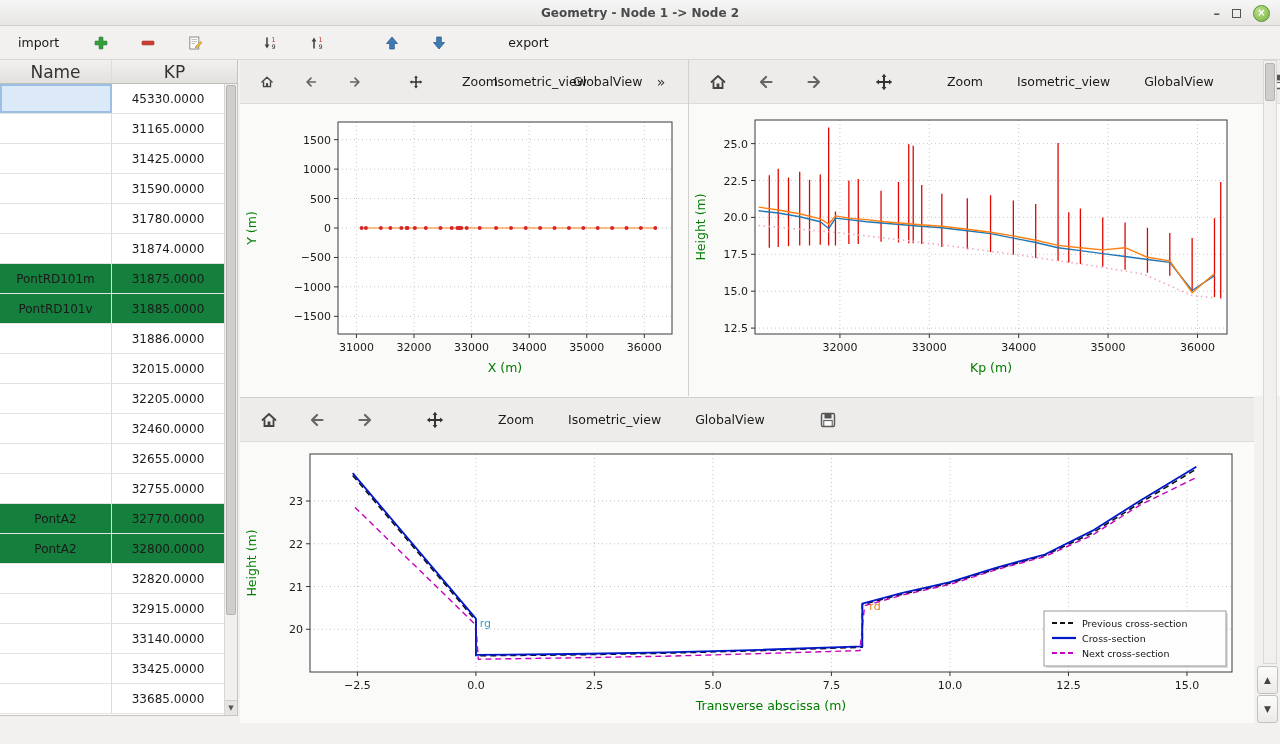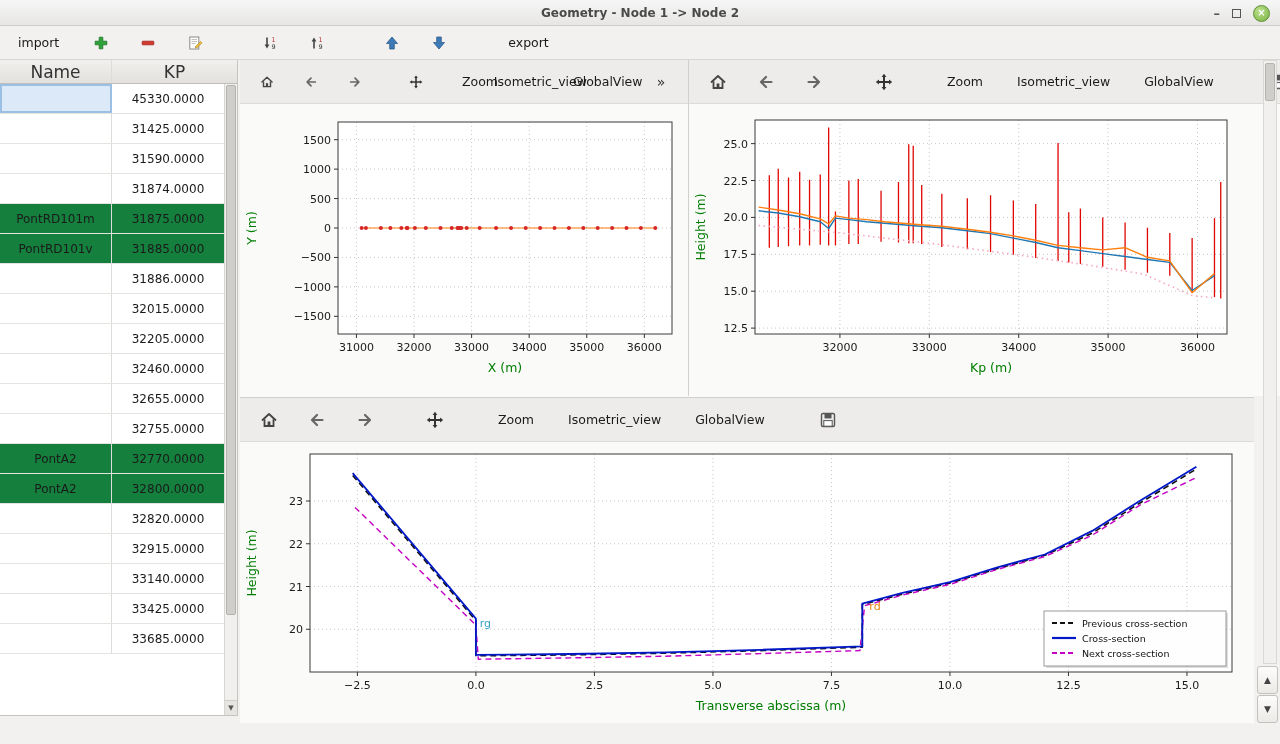--- a/index.html
+++ b/index.html
@@ -158,25 +158,33 @@
     <div class="tcell cell-name th">Name</div>
     <div class="tcell cell-kp th">KP</div>
   </div>
   <div class="tbody">
       <div class="trow">
         <div class="tcell cell-name cell-selected"></div>
         <div class="tcell cell-kp">45330.0000</div>
       </div>
       <div class="trow">
         <div class="tcell cell-name"></div>
+        <div class="tcell cell-kp">31165.0000</div>
+      </div>
+      <div class="trow">
+        <div class="tcell cell-name"></div>
         <div class="tcell cell-kp">31425.0000</div>
       </div>
       <div class="trow">
         <div class="tcell cell-name"></div>
         <div class="tcell cell-kp">31590.0000</div>
+      </div>
+      <div class="trow">
+        <div class="tcell cell-name"></div>
+        <div class="tcell cell-kp">31780.0000</div>
       </div>
       <div class="trow">
         <div class="tcell cell-name"></div>
         <div class="tcell cell-kp">31874.0000</div>
       </div>
       <div class="trow named">
         <div class="tcell cell-name">PontRD101m</div>
         <div class="tcell cell-kp">31875.0000</div>
       </div>
       <div class="trow named">

